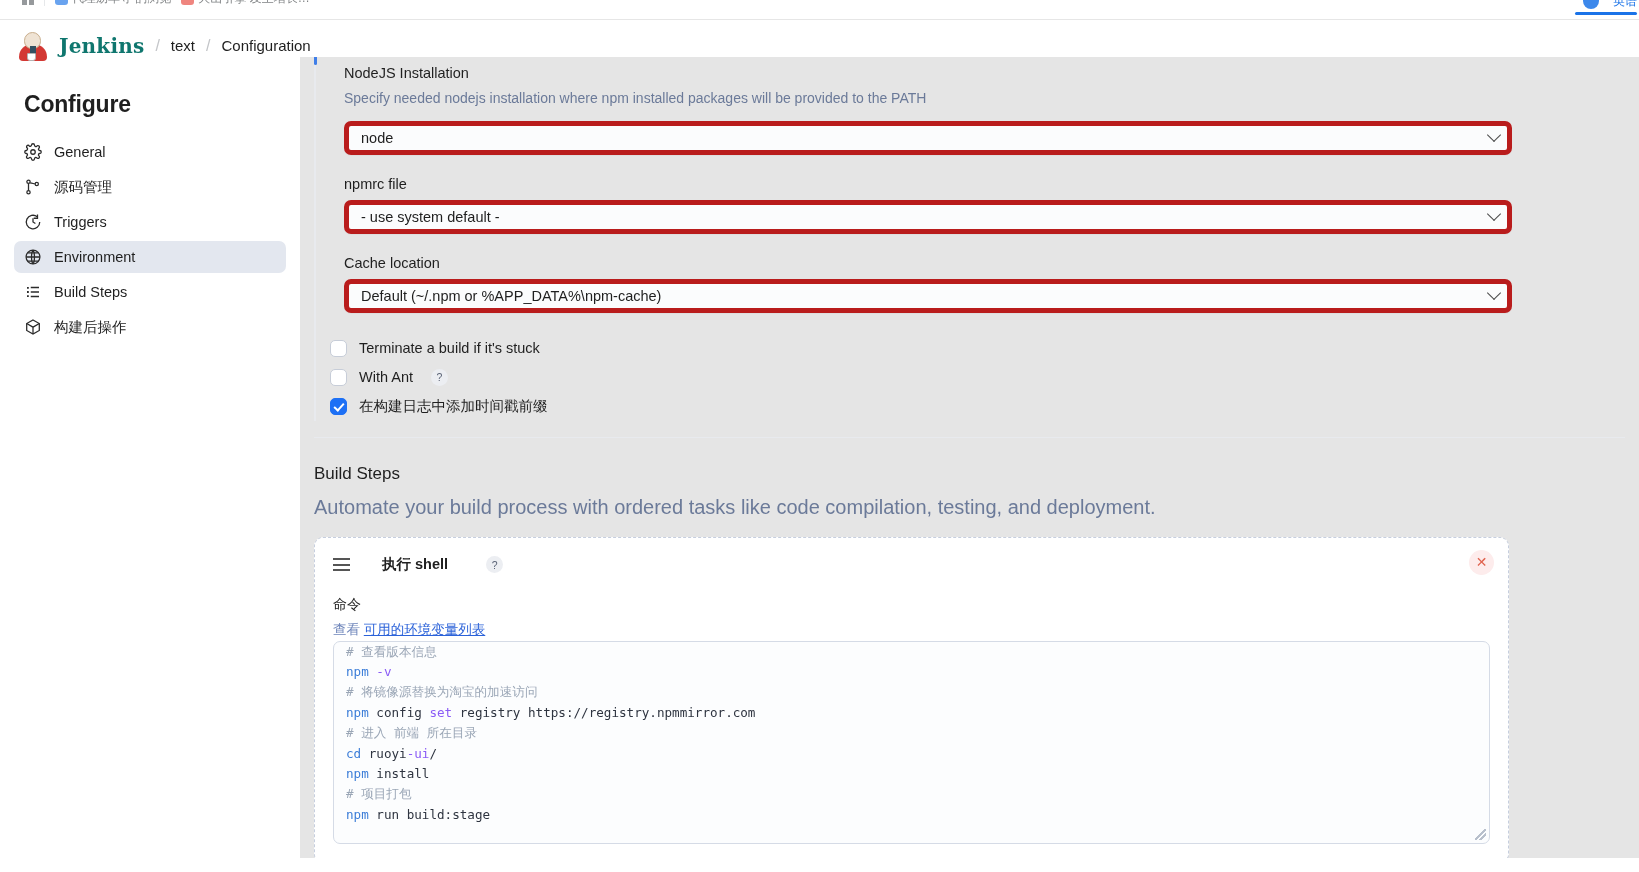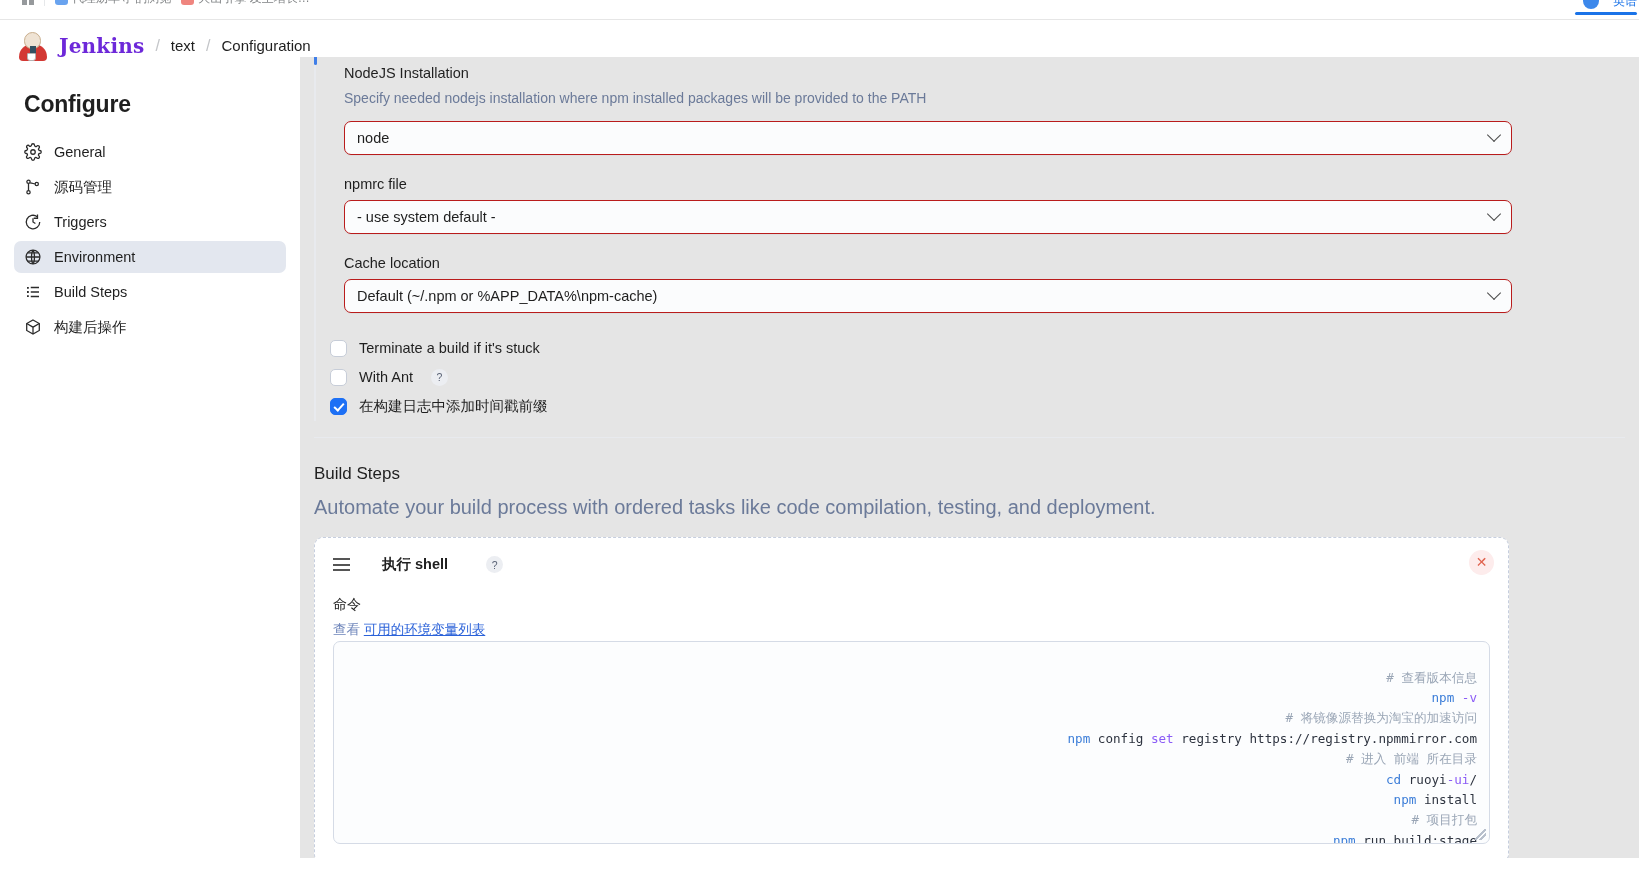--- a/index.html
+++ b/index.html
@@ -78,21 +78,21 @@
     position: absolute; left: 12px; top: 15px;
     width: 6px; height: 12px; background: #335061;
   }
   .jenkins-logo .cup {
     position: absolute; left: 9px; top: 22px;
     width: 9px; height: 8px; background: #fff; border: 1px solid #b3b3b3;
     border-radius: 1px 1px 3px 3px;
   }
   .brand-name {
     font-family: "DejaVu Serif", serif;
-    font-weight: 700; font-size: 20px; color: #6d28d9;
+    font-weight: 700; font-size: 20px; color: #0f766e;
     letter-spacing: .2px;
   }
   .crumb-sep { color: #c3c5c8; font-size: 16px; margin: 0 11px; }
   .crumb {
     font-size: 15px; color: #1f1f1f; text-decoration: none;
   }
   .crumb.current { color: #1f1f1f; }
 
   
   .sidebar {
@@ -133,21 +133,21 @@
 
   .field-label {
     font-size: 14.5px; color: #1f1f1f; margin-bottom: 8px;
   }
   .field-desc {
     font-size: 14px; color: #6b7a99; margin-bottom: 12px; line-height: 1.4;
   }
   .select-wrap { position: relative; width: 1168px; margin-bottom: 21px; }
   .select-box {
     width: 100%; height: 34px;
-    border: 1px solid #b91c1c; border-radius: 7px;
+    border: 5px solid #b91c1c; border-radius: 7px;
     background: #fbfcfd;
     display: flex; align-items: center;
     padding: 0 34px 0 12px;
     font-size: 14.5px; color: #1f1f1f;
     cursor: pointer;
     box-shadow: 0 1px 1px rgba(16,24,40,.03);
   }
   .chev {
     position: absolute; right: 13px; top: 12px;
     width: 10px; height: 10px;
@@ -217,24 +217,24 @@
     font-size: 14px; cursor: pointer;
   }
   .cmd-label { font-size: 14px; color: #1f1f1f; margin: 18px 0 7px 0; }
   .env-link-row { font-size: 13.5px; margin-bottom: 2px; }
   .env-pre { color: #6f86bb; }
   .env-link { color: #2b62d9; text-decoration: underline; cursor: pointer; }
 
   .code-area {
     border: 1px solid #d5dbe6; border-radius: 7px;
     background: #fcfdfe; height: 203px;
-    padding: 26px 12px; position: relative;
+    padding: 0 12px; position: relative;
     overflow: hidden;
     font-family: "DejaVu Sans Mono", monospace;
-    font-size: 12.6px; line-height: 20.4px; text-align: right;
+    font-size: 12.6px; line-height: 20.4px;
   }
   .code-line { white-space: pre; }
   .tok-cmt  { color: #9aa6b6; }
   .tok-cmd  { color: #3b7dd8; }
   .tok-kw   { color: #8b5cf6; }
   .tok-txt  { color: #2e3440; }
   .resize-grip {
     position: absolute; right: 3px; bottom: 3px;
     width: 11px; height: 11px;
     background:

